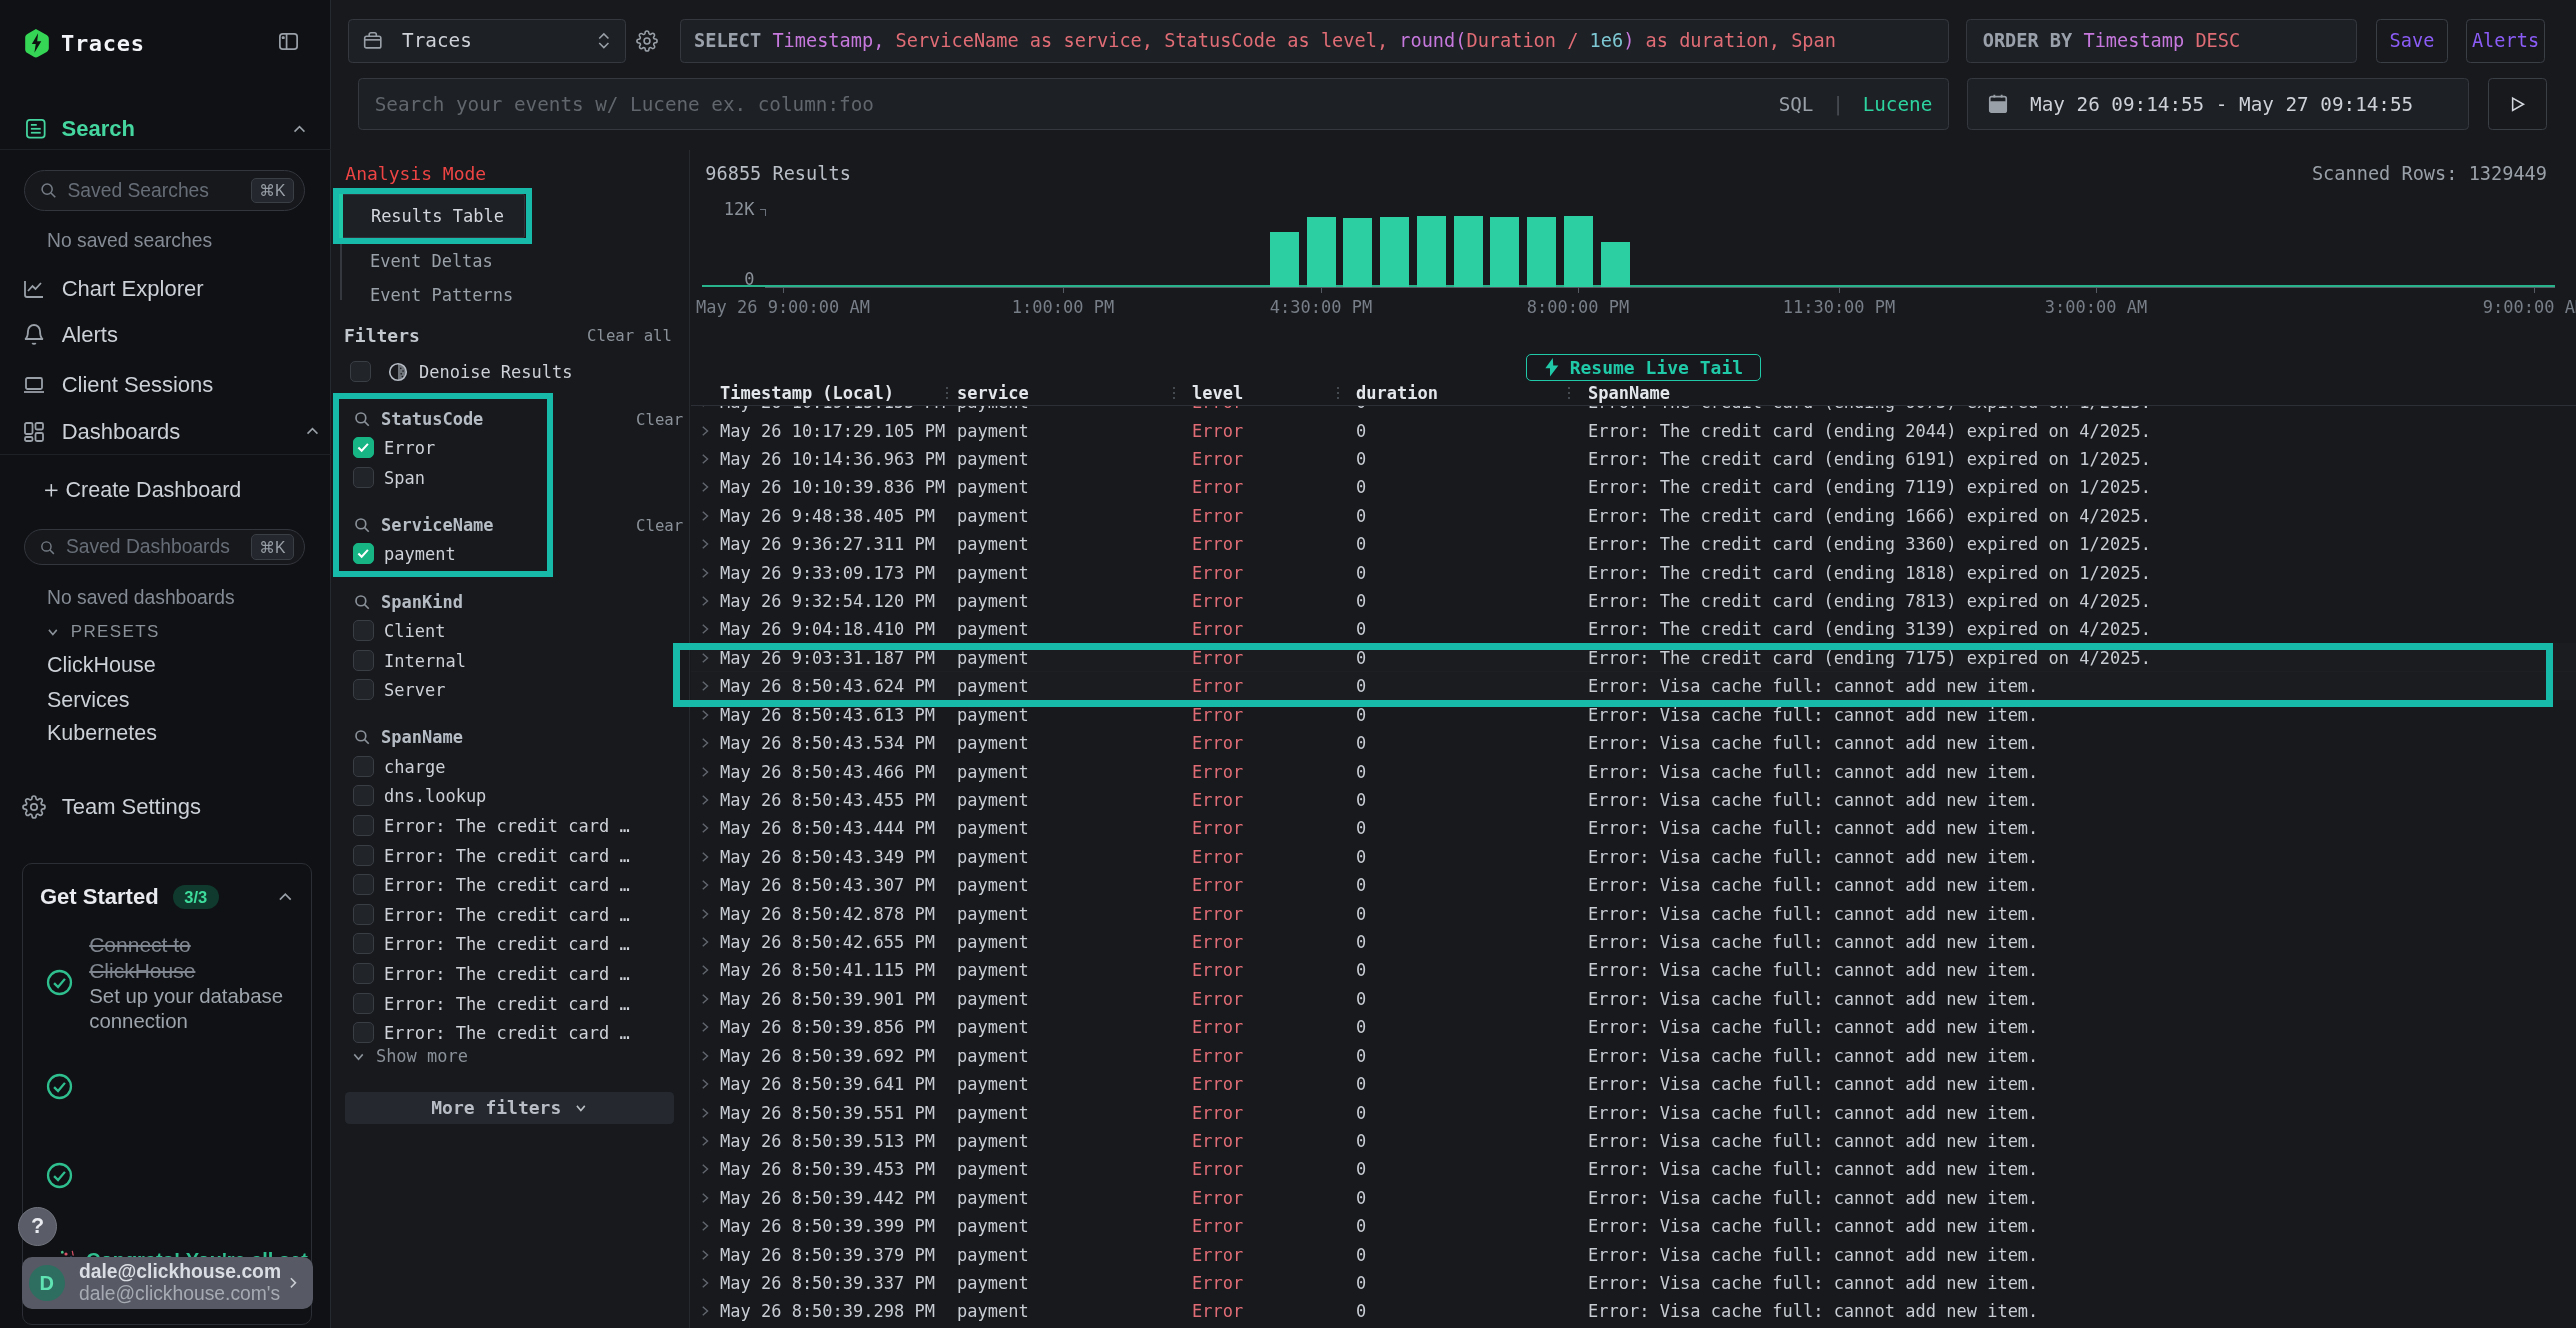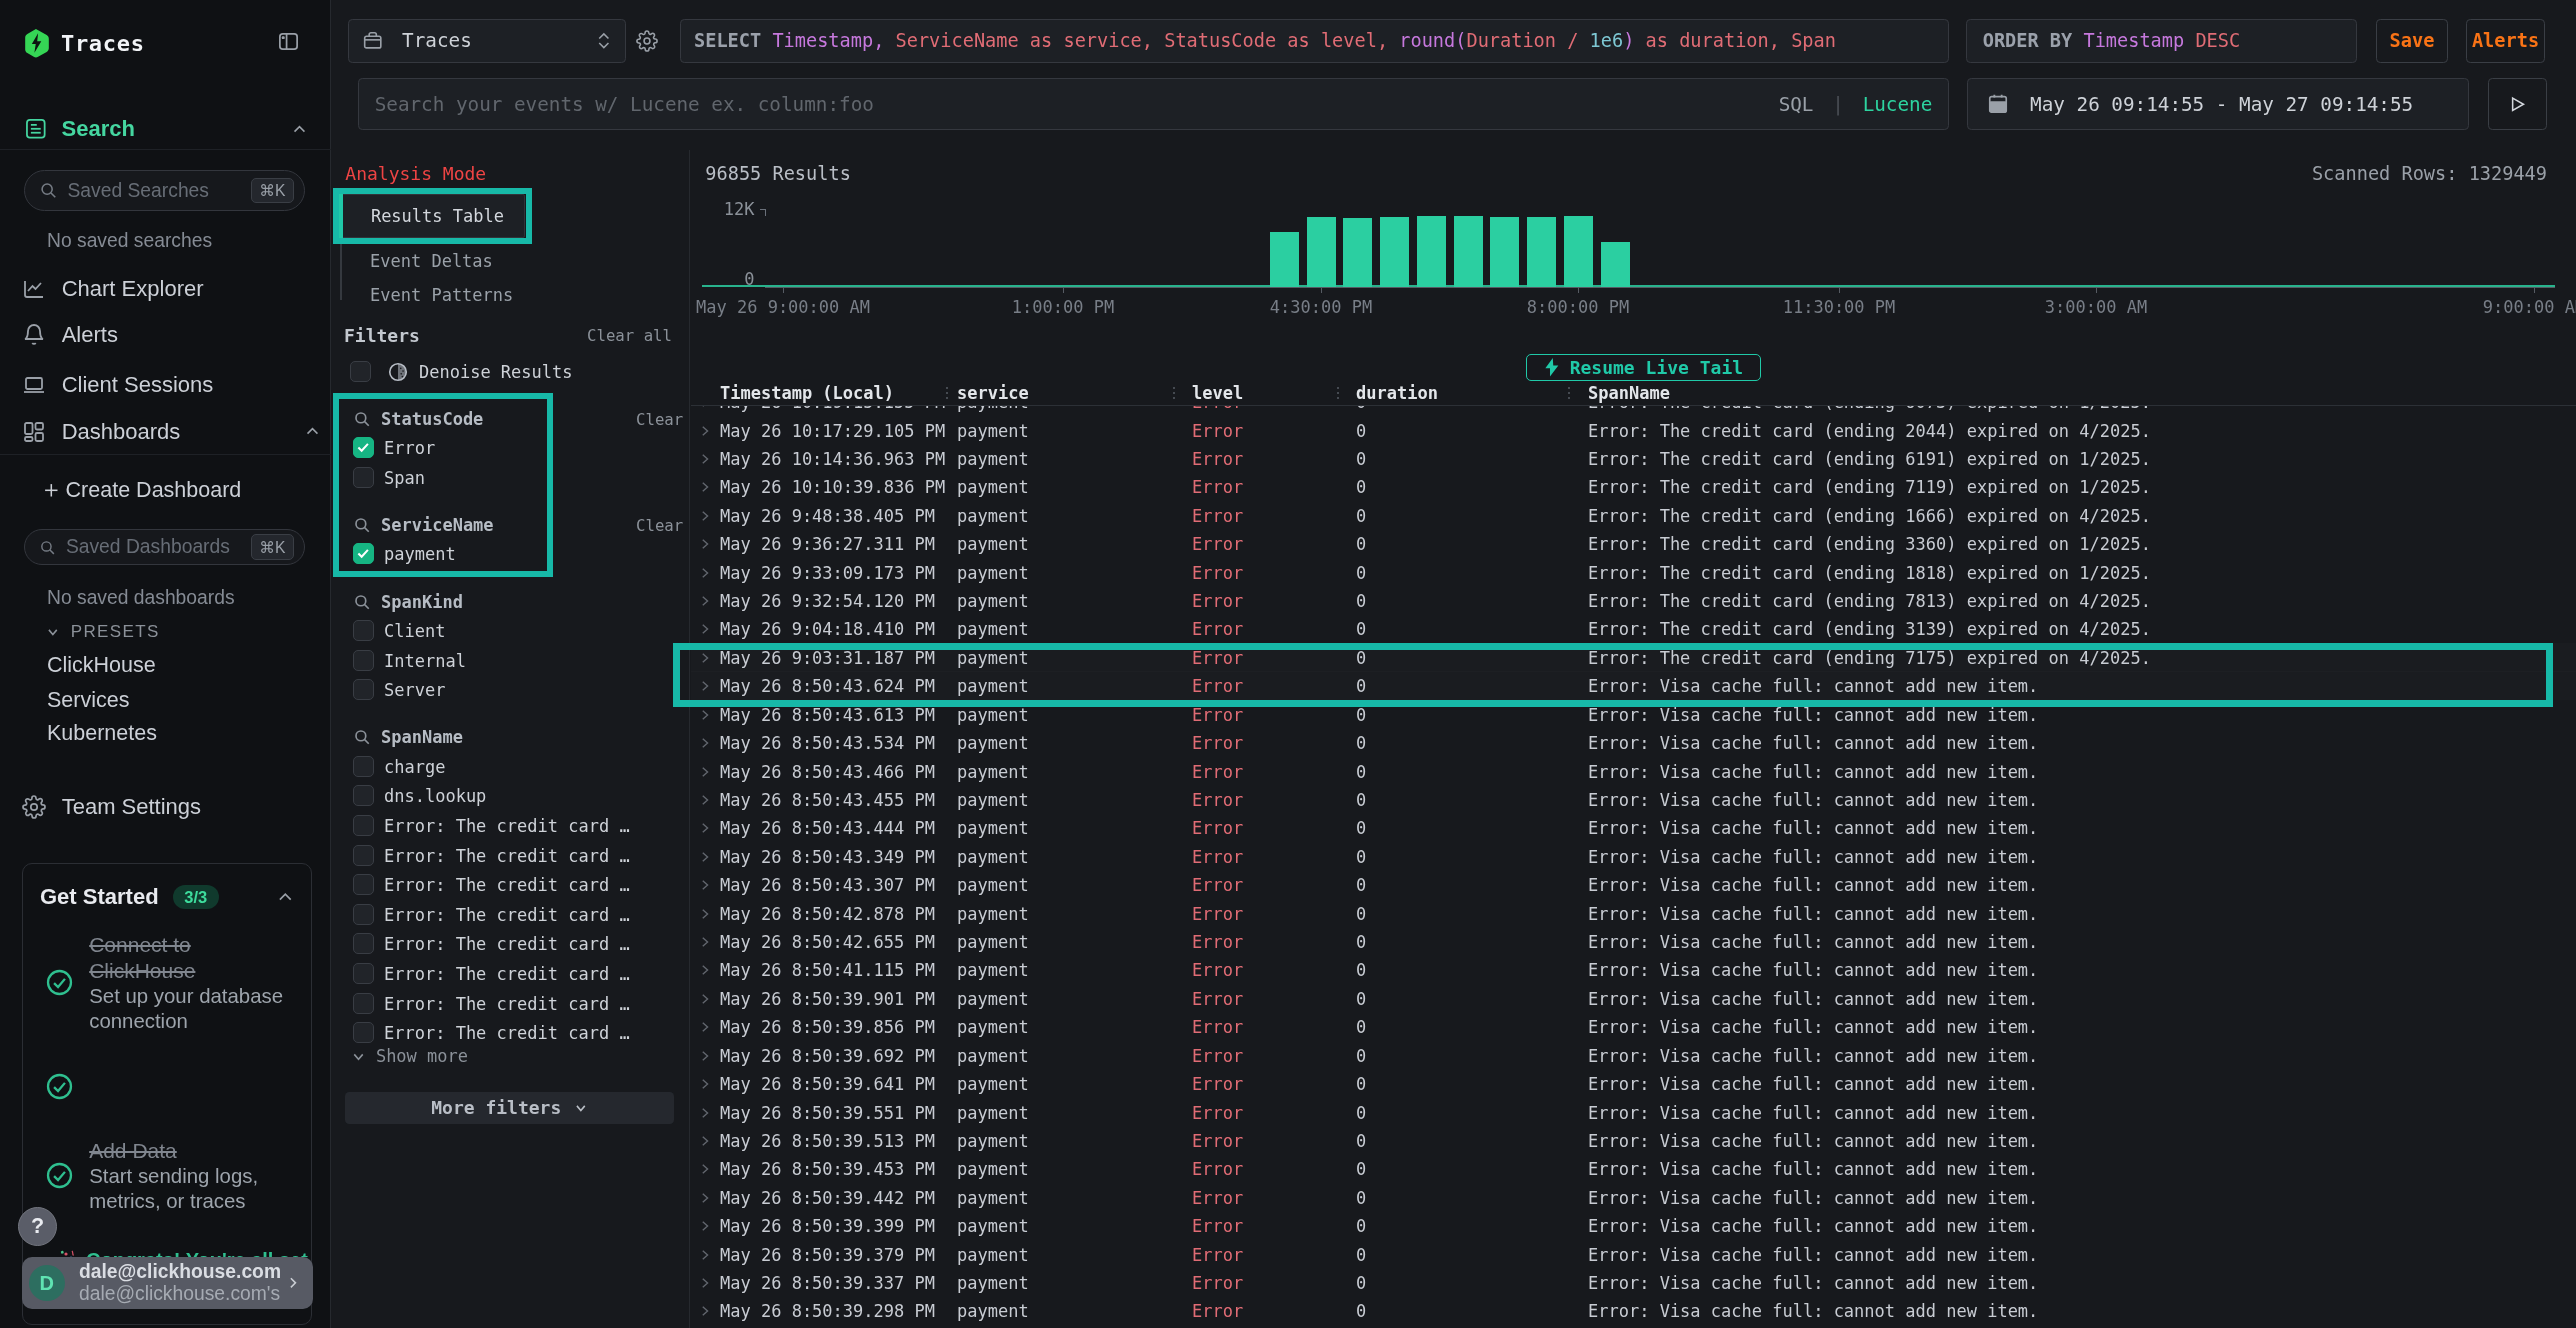--- a/index.html
+++ b/index.html
@@ -31,21 +31,21 @@
   .gs-item{position:absolute;left:21.5px;display:flex;align-items:center;gap:15.7px;width:243px}
   .gs-title{color:#80868f;font-size:21px;text-decoration:line-through;line-height:26px}
   .gs-desc{color:#9da4ac;font-size:20.4px;line-height:25px}
 
   #userchip{position:absolute;left:21.5px;top:1257px;width:291px;height:52px;background:#575a64;border-radius:10px;display:flex;align-items:center;padding:0 11.4px 0 7.2px;z-index:5}
   #userchip .av{width:36px;height:36px;border-radius:50%;background:#2d6e60;color:#5fe3b2;font-weight:bold;font-size:20px;display:flex;align-items:center;justify-content:center}
   #helpfab{position:absolute;left:18px;top:1207px;width:39px;height:39px;border-radius:50%;background:#5a5d68;border:1.4px solid #73767f;color:#e9ebf0;font-size:21.5px;font-weight:bold;display:flex;align-items:center;justify-content:center;z-index:6}
 
   
   .tbox{position:absolute;background:var(--box-bg);border:0.7px solid var(--box-border);border-radius:4.3px;display:flex;align-items:center}
-  .btn{position:absolute;background:transparent;border:0.7px solid #3a3e45;border-radius:4.3px;display:flex;align-items:center;justify-content:center;color:#f97316;font-size:18.6px;font-weight:bold}
+  .btn{position:absolute;background:transparent;border:0.7px solid #3a3e45;border-radius:4.3px;display:flex;align-items:center;justify-content:center;color:#8b5cf6;font-size:18.6px;font-weight:normal}
 
   
   #filters{position:absolute;left:331px;top:150px;width:359px;height:1178px;border-right:0.7px solid var(--line)}
   .fgrouplabel{font-weight:bold;font-size:17px;color:#b6bcc4}
   .checkbox{width:21px;height:21px;border-radius:5px;background:#212429;border:1.4px solid #393d44;flex:none}
   .checkbox.on{background:var(--check);border-color:var(--check);display:flex;align-items:center;justify-content:center}
   .fitem{position:absolute;left:22px;display:flex;align-items:center;gap:10px;height:29px}
   .fitem .lab{font-size:17px;color:#ced2d8;white-space:nowrap;overflow:hidden;text-overflow:ellipsis;max-width:286px}
   .clearbtn{position:absolute;font-size:15.7px;color:#8b9199}
 
@@ -233,24 +233,20 @@
               <polyline points="7.5,12.5 10.8,15.8 16.5,9"></polyline>
             </svg>
           </span>
         </div>
         <div class="gs-item" style="top:272px;height:79px">
           <span>
             <svg width="29" height="29" viewBox="0 0 24 24" fill="none" stroke="#2fbf8f" stroke-width="1.9">
               <circle cx="12" cy="12" r="9.5"></circle>
               <polyline points="7.5,12.5 10.8,15.8 16.5,9"></polyline>
             </svg>
-          </span>
-          <span style="width:206px">
-            <div class="gs-title">Add Data</div>
-            <div class="gs-desc">Start sending logs, metrics, or traces</div>
           </span>
         </div>
       </div>
   </div>
 
   <div class="abs" style="left:52px;top:1248px;height:8.6px;overflow:hidden;z-index:4">
       <div class="row" style="gap:10px">
     <span>
       <svg width="24" height="24" viewBox="0 0 24 24">
             <path d="M6 12 L2 22 L12 18 Z" fill="#e8b931"></path>

